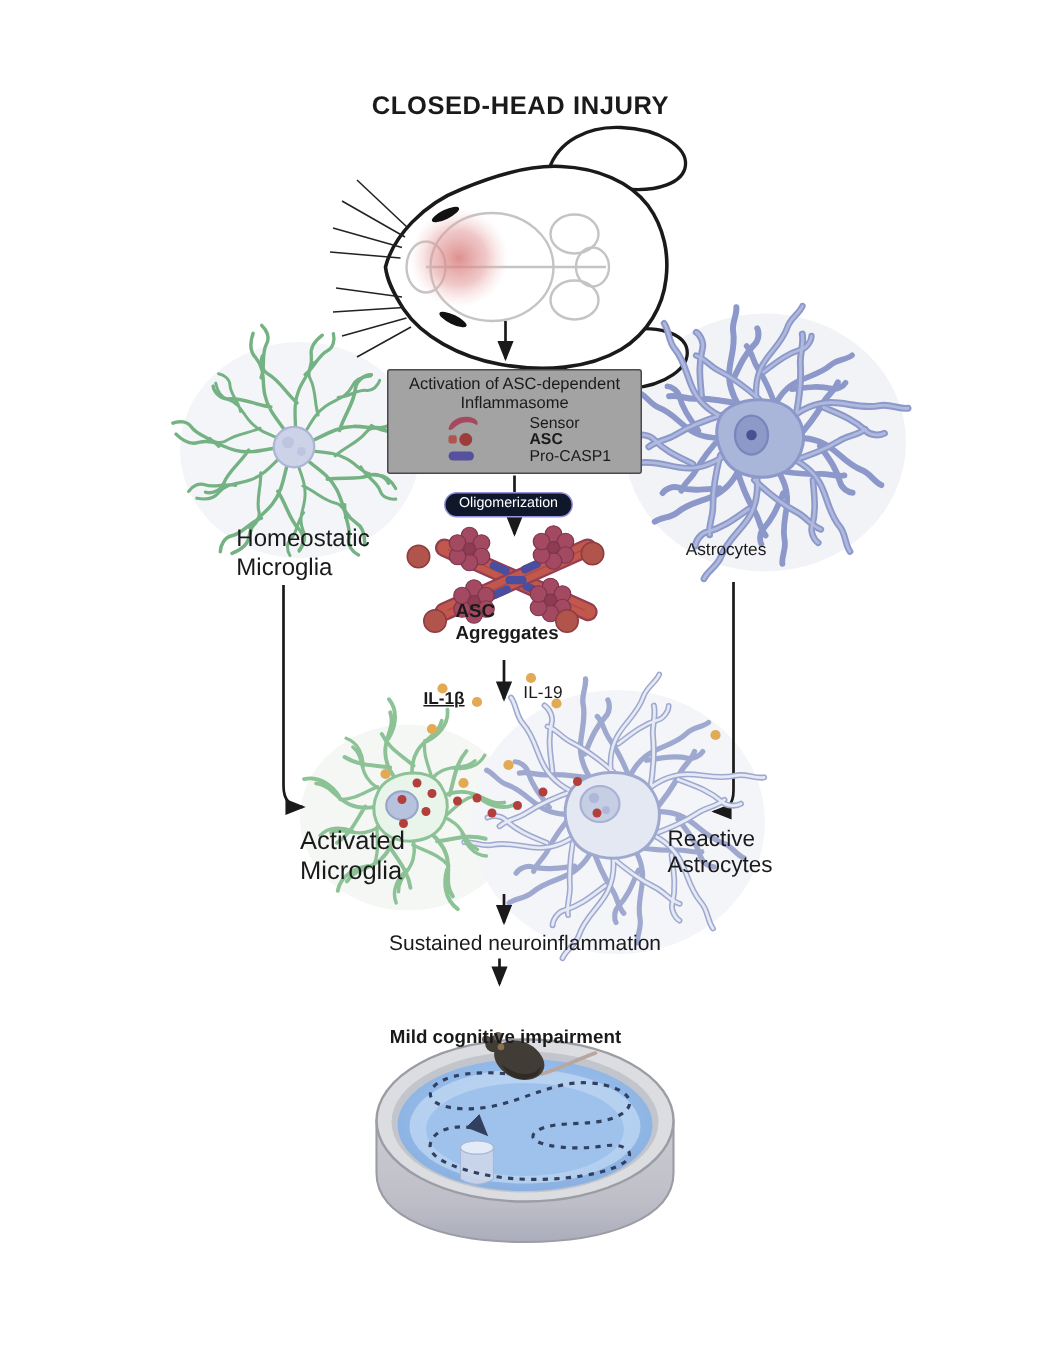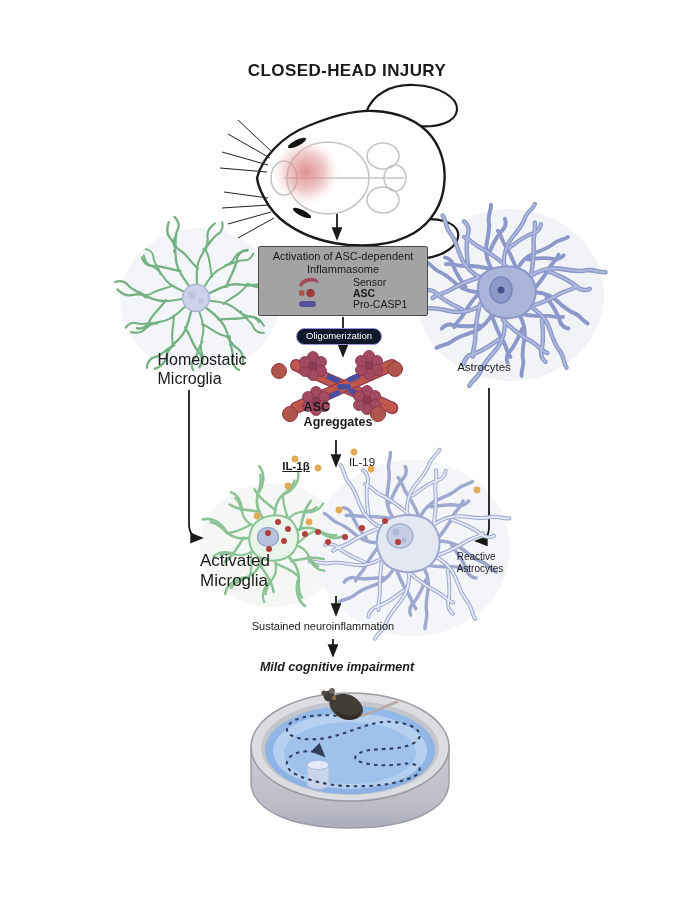--- a/index.html
+++ b/index.html
@@ -337,18 +337,18 @@
 
 <div class="lbl" style="left:202px;top:351px;font-size:16px;">Homeostatic
 Microglia</div>
 <div class="lbl" style="left:484px;top:361px;font-size:11.5px;">Astrocytes</div>
 <div class="lbl b" style="left:338px;top:400px;font-size:12.5px;">ASC
 Agreggates</div>
 <div class="lbl b" style="left:296px;top:460px;font-size:11.5px;text-decoration:underline;">IL-1β</div>
 <div class="lbl" style="left:362px;top:456px;font-size:11.5px;">IL-19</div>
 <div class="lbl" style="left:206px;top:551px;font-size:17px;margin-left:29px;">Activated
 Microglia</div>
-<div class="lbl" style="left:480px;top:551px;font-size:10px;">Reactive
+<div class="lbl" style="left:480px;top:551px;font-size:15px;">Reactive
 Astrocytes</div>
-<div class="lbl" style="left:323px;top:620px;font-size:11px;white-space:nowrap;">Sustained neuroinflammation</div>
-<div class="lbl b" style="left:337px;top:660px;font-size:12.5px;white-space:nowrap;font-style:italic;">Mild cognitive impairment</div>
+<div class="lbl" style="left:350px;top:620px;font-size:14px;white-space:nowrap;">Sustained neuroinflammation</div>
+<div class="lbl b" style="left:337px;top:684px;font-size:12.5px;white-space:nowrap;">Mild cognitive impairment</div>
 
 </div>
 
 </body></html>

